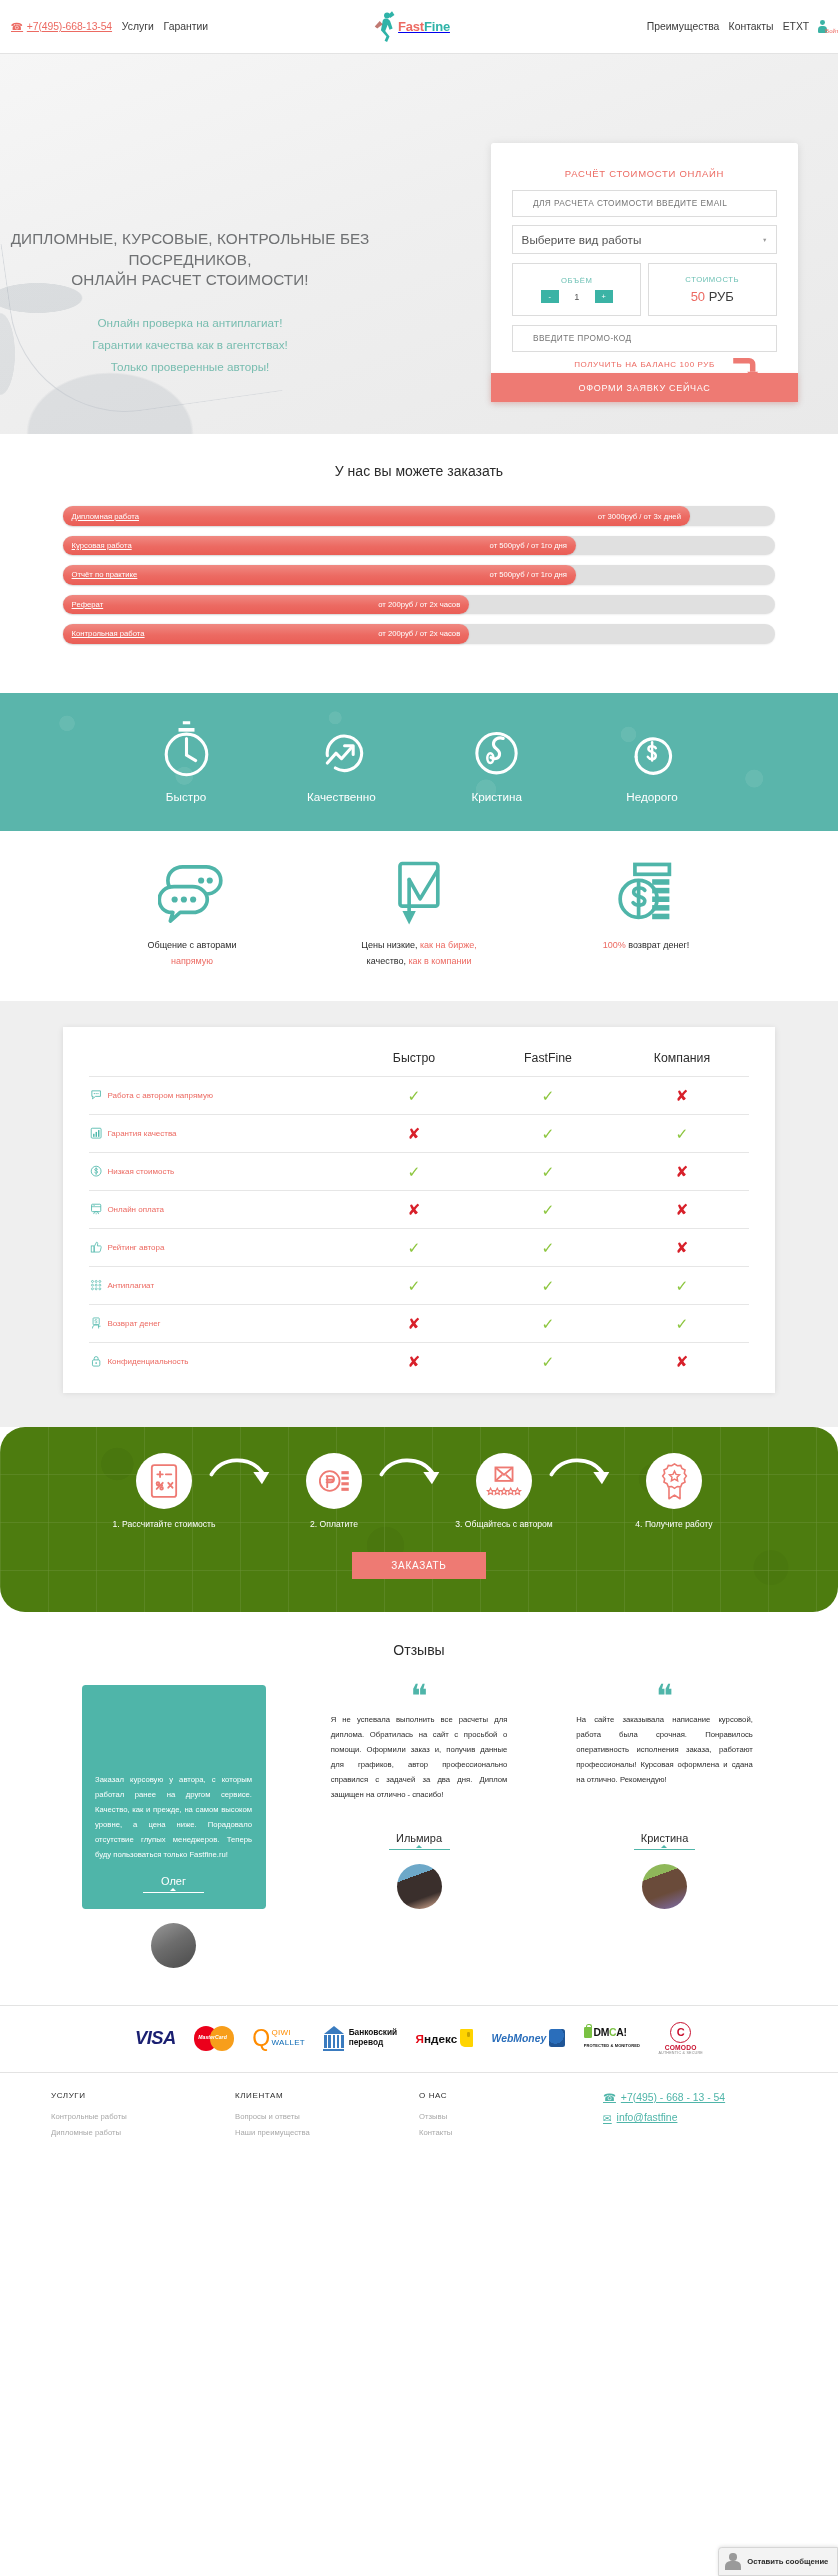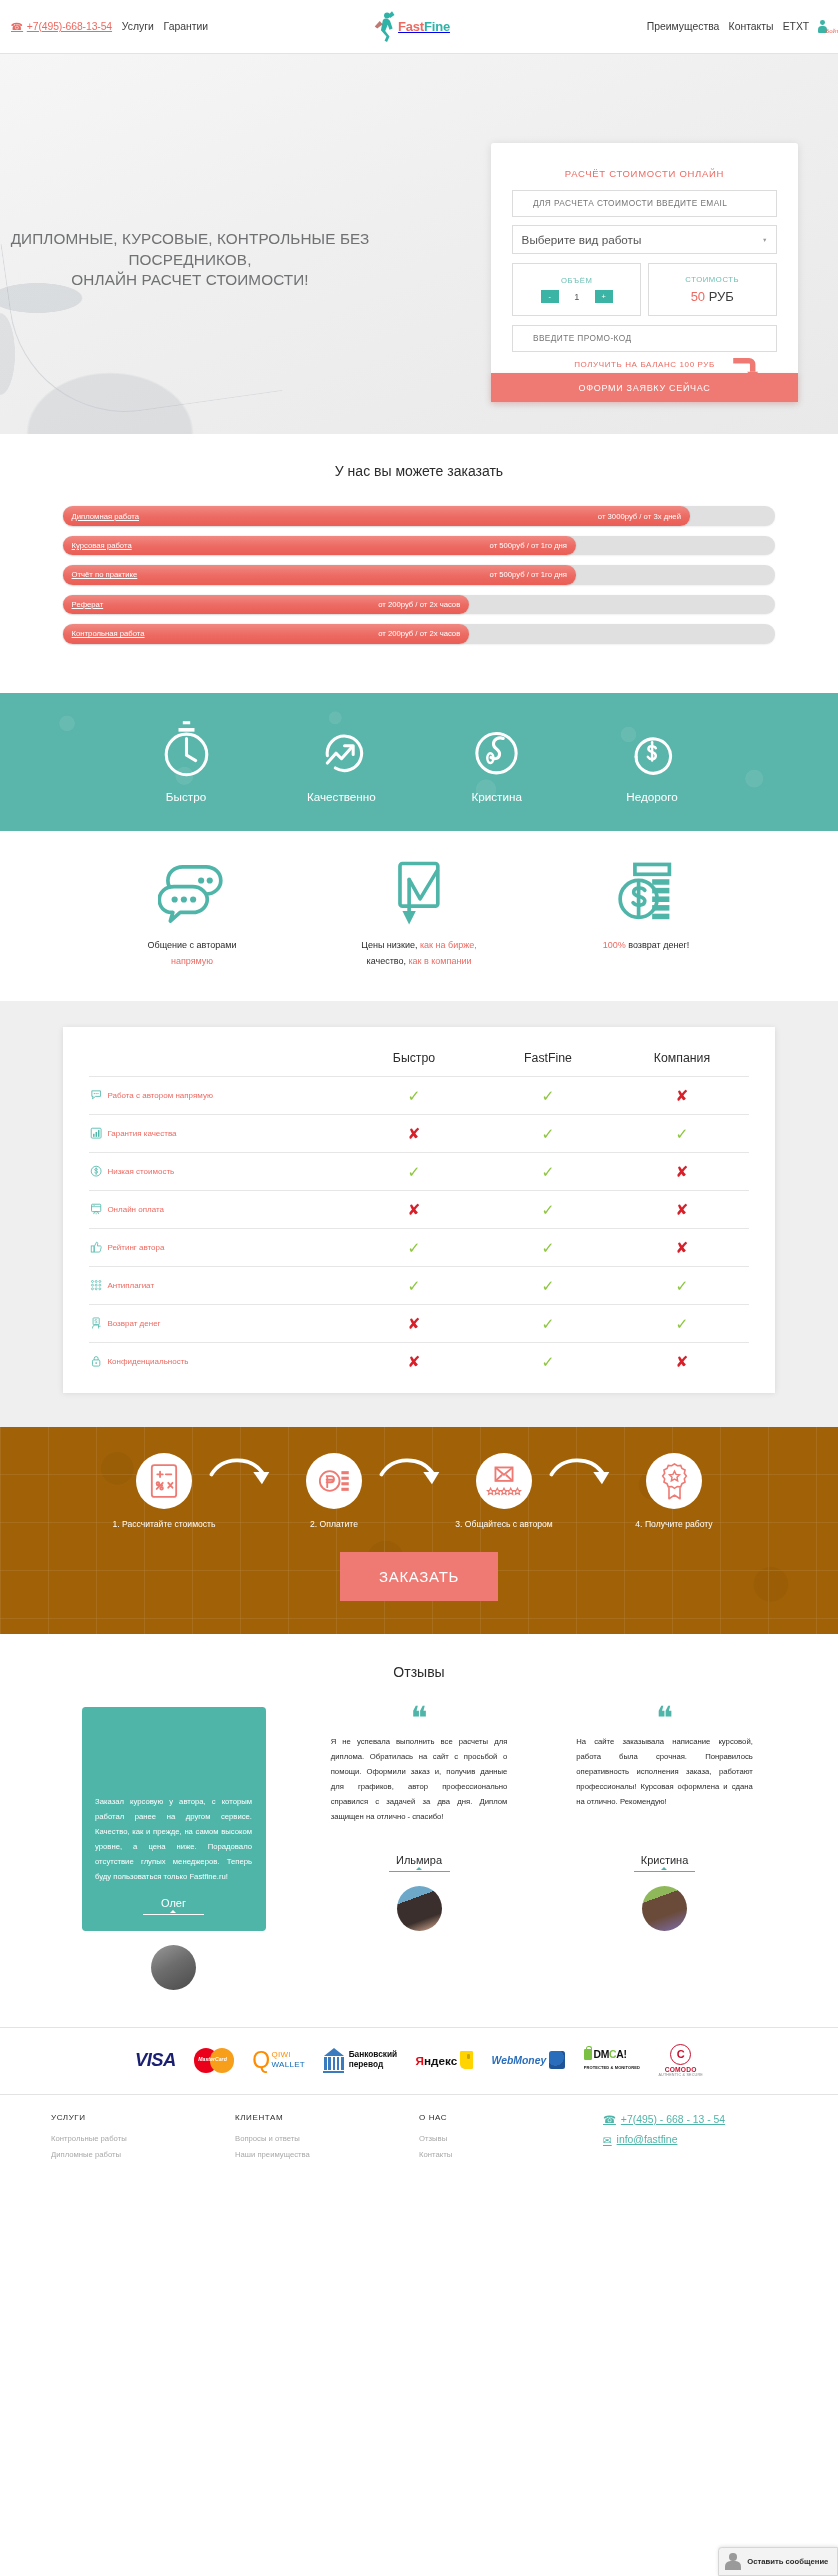--- a/index.html
+++ b/index.html
@@ -138,39 +138,39 @@
   .cmp-head .lead { width: 258px; }
   .cmp-head .col { flex: 1; text-align: center; font-size: 12.3px; color: #2b2b2b; }
   .cmp-row { display: flex; align-items: center; border-top: 0.6px solid #e6e6e6; height: 38px; }
   .cmp-row .lead { width: 258px; display: flex; align-items: center; gap: 4.9px; color: #ec6a62; font-size: 8px; }
   .cmp-row .col { flex: 1; text-align: center; font-size: 15.3px; font-weight: bold; line-height: 1; }
   .yes { color: #8dc63f; }
   .no { color: #d8202a; }
   .rowico { width: 13.5px; height: 13.5px; flex: none; display: flex; align-items: center; justify-content: center; color: #4fb8ab; }
 
   
-  .steps-sec { background: #a16207; padding: 26px 0 33px; position: relative; overflow: hidden; }
+  .steps-sec { background: #4d7c0f; padding: 26px 0 33px; position: relative; overflow: hidden; border-radius: 25px; }
   .steps-sec::before {
     content:""; position:absolute; inset:0; opacity:.16;
     background-image:
       linear-gradient(90deg, rgba(255,255,255,.5) 0.6px, transparent 0.6px),
       linear-gradient(0deg, rgba(255,255,255,.5) 0.6px, transparent 0.6px),
       radial-gradient(circle at 14% 20%, rgba(0,0,0,.25) 0 16px, transparent 16.6px),
       radial-gradient(circle at 46% 64%, rgba(0,0,0,.22) 0 18.4px, transparent 19px),
       radial-gradient(circle at 78% 28%, rgba(0,0,0,.22) 0 14.7px, transparent 15.3px),
       radial-gradient(circle at 92% 76%, rgba(0,0,0,.2) 0 17px, transparent 18px);
     background-size: 48px 48px, 48px 48px, 100% 100%, 100% 100%, 100% 100%, 100% 100%;
   }
   .steps-row { display: flex; justify-content: space-between; width: 663px; margin: 0 auto; position: relative; z-index: 3; }
   .step { width: 153px; text-align: center; position: relative; }
   .step .circle { width: 56px; height: 56px; border-radius: 50%; background: #fff; margin: 0 auto; display: flex; align-items: center; justify-content: center; }
   .step .lbl { margin-top: 9.8px; color: #fff; font-size: 8.6px; }
   .step-arrow { position: absolute; top: 2.5px; right: -32px; width: 64px; height: 37px; z-index: 4; }
   .order-btn-wrap { text-align: center; margin-top: 23px; position: relative; z-index: 3; }
-  .order-btn { background: #ee7a73; border: none; color: #fff; font-size: 15px; letter-spacing: 0.7px; padding: 16px 39px; font-family: inherit; cursor: pointer; }
+  .order-btn { background: #ee7a73; border: none; color: #fff; font-size: 10px; letter-spacing: 0.7px; padding: 8px 39px; font-family: inherit; cursor: pointer; }
 
   
   .rev-sec { background: #fff; padding: 29.4px 0 37px; }
   .rev-row { display: flex; justify-content: space-between; width: 675px; margin: 0 auto; align-items: flex-start; }
   .rev { width: 184px; position: relative; }
   .rev-body { padding: 0 3.7px; min-height: 141px; }
   .rev.hl .rev-body { background: #4fb5a9; color: #fff; border-radius: 3.7px 3.7px 0 0; padding: 18.4px 13.5px 6.1px; min-height: 184px; display: flex; align-items: flex-end; }
   .quote { color: #4fb5a9; font-size: 32px; line-height: .7; font-family: "Liberation Serif", serif; text-align: center; height: 27px; }
   .rev-text { font-size: 7.7px; line-height: 1.95; text-align: justify; color: #2b2b2b; }
   .rev.hl .rev-text { color: #fff; }
@@ -286,20 +286,25 @@
   </div>
 </div>
 
 <div class="hero">
   <div class="hero-left">
     <h1 class="hero-title">
       <span>ДИПЛОМНЫЕ, КУРСОВЫЕ, КОНТРОЛЬНЫЕ БЕЗ</span><br>
       <span>ПОСРЕДНИКОВ,</span><br>
       <span>ОНЛАЙН РАСЧЕТ СТОИМОСТИ!</span>
     </h1>
+    <div class="hero-sub">
+      <p>Онлайн проверка на антиплагиат!</p>
+      <p>Гарантии качества как в агентствах!</p>
+      <p>Только проверенные авторы!</p>
+    </div>
   </div>
 
   <div class="calc">
     <div class="calc-title">РАСЧЁТ СТОИМОСТИ ОНЛАЙН</div>
 
     <input class="calc-field" placeholder="ДЛЯ РАСЧЕТА СТОИМОСТИ ВВЕДИТЕ EMAIL" style="">
 
     <div class="calc-select">
       <span>Выберите вид работы</span>
       <span class="caret">▼</span>

